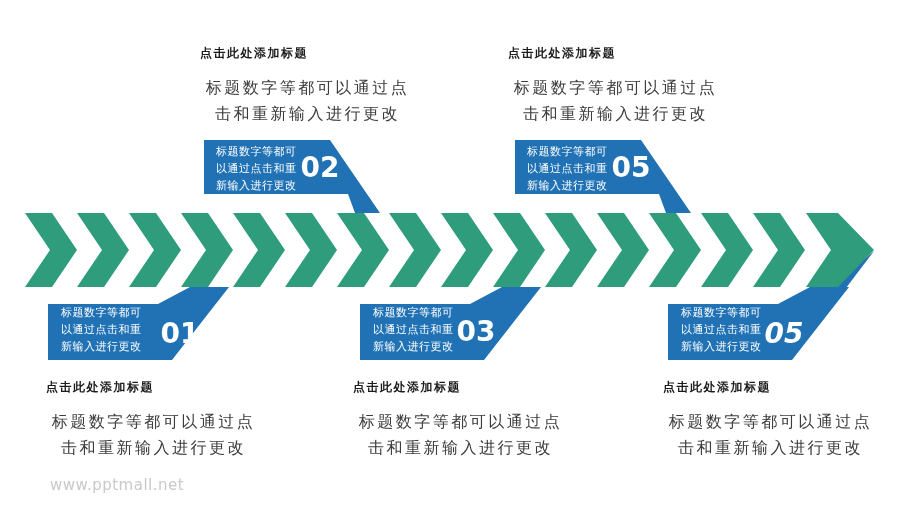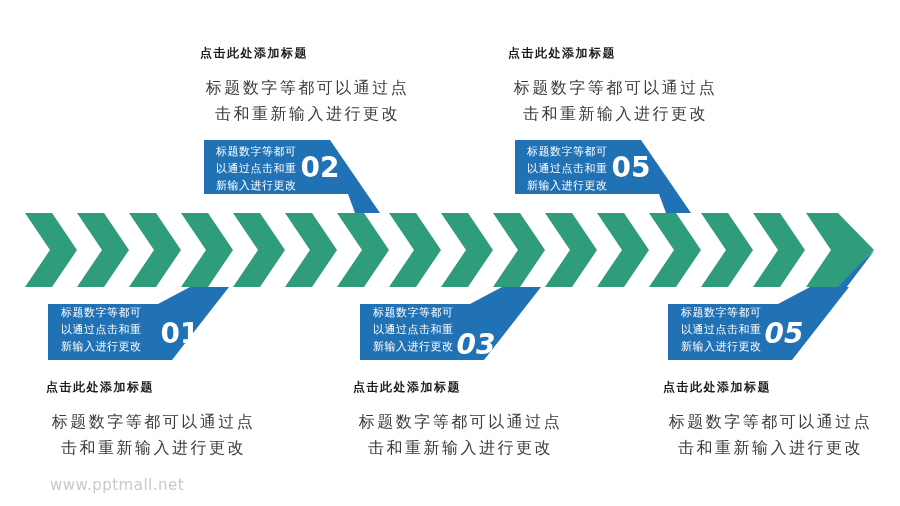--- a/index.html
+++ b/index.html
@@ -114,21 +114,21 @@
   <div class="txt" style="left:353px;top:376px;">
     <div class="title">点击此处添加标题</div>
     <div class="bodyline first">标题数字等都可以通过点</div>
     <div class="bodyline">击和重新输入进行更改</div>
   </div>
   <div class="boxtext" style="left:373px;top:304px;">
     <div>标题数字等都可</div>
     <div>以通过点击和重</div>
     <div>新输入进行更改</div>
   </div>
-  <div class="num" style="left:454px;top:328px;font-style:italic;">03</div>
+  <div class="num" style="left:454px;top:315px;">03</div>
 
   <div class="txt" style="left:508px;top:42px;">
     <div class="title">点击此处添加标题</div>
     <div class="bodyline first">标题数字等都可以通过点</div>
     <div class="bodyline">击和重新输入进行更改</div>
   </div>
   <div class="boxtext" style="left:527px;top:143px;">
     <div>标题数字等都可</div>
     <div>以通过点击和重</div>
     <div>新输入进行更改</div>

